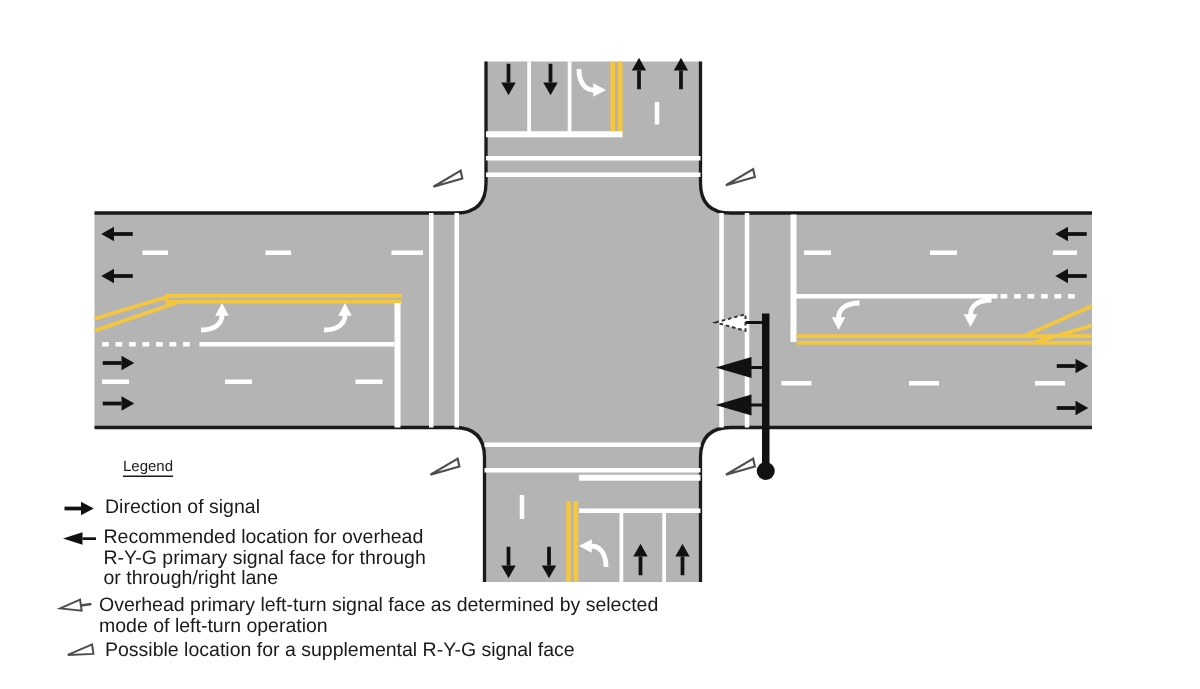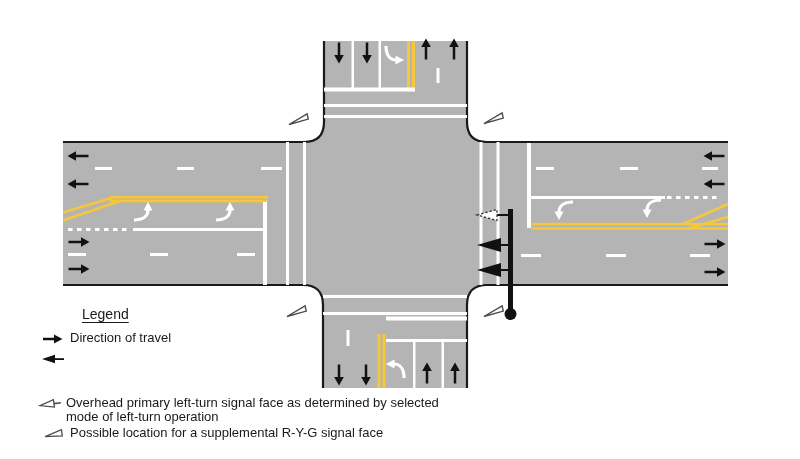--- a/index.html
+++ b/index.html
@@ -14,21 +14,21 @@
   .wcl {stroke:var(--c-marking-white,#ffffff);stroke-width:3.2;fill:none;}
   .yl  {fill:var(--c-centerline-yellow,#f6c63c);}
   .yln {stroke:var(--c-centerline-yellow,#f6c63c);stroke-width:2.6;fill:none;}
   .blk {fill:var(--c-symbol-black,#111111);}
   .blkl{stroke:var(--c-symbol-black,#111111);stroke-width:2;fill:none;}
   .sup {fill:#ffffff;stroke:var(--c-outline-gray,#4d4d4d);stroke-width:1.4;}
   .dashTri{fill:#ffffff;stroke:#333333;stroke-width:1.3;stroke-dasharray:2.4 1.9;}
 
   
   #legend{position:absolute;left:0;top:0;width:800px;height:459px;pointer-events:none;}
-  .lg-title{position:absolute;left:82px;top:306px;font-size:14px;
+  .lg-title{position:absolute;left:82px;top:306px;font-size:10px;
             text-decoration:underline;text-underline-offset:3px;}
   .lg-row{position:absolute;display:flex;align-items:flex-start;}
   .lg-ico{flex:0 0 28px;padding-top:2px;}
   .lg-txt{font-size:13px;line-height:13.5px;white-space:pre-line;}
   #lg1{left:42px;top:331px;}
   #lg2{left:41px;top:351px;}
   #lg3{left:38px;top:396px;}
   #lg4{left:42px;top:426px;}
   .ico-svg{display:block;}
   .ico-outline{fill:#ffffff;stroke:var(--c-outline-gray,#4d4d4d);stroke-width:1.3;}
@@ -214,30 +214,33 @@
   <div id="legend">
     <div class="lg-title">Legend</div>
 
     <div class="lg-row" id="lg1">
       <span class="lg-ico">
         <svg class="ico-svg" width="24" height="12" viewBox="0 0 24 12">
           <rect class="ico-black" x="1" y="4.75" width="11.5" height="2.5"></rect>
           <polygon class="ico-black" points="12,1.5 12,10.5 20.5,6"></polygon>
         </svg>
       </span>
-      <span class="lg-txt">Direction of travel</span>
+      <span class="lg-txt">Direction of signal</span>
     </div>
 
     <div class="lg-row" id="lg2">
       <span class="lg-ico">
         <svg class="ico-svg" width="25" height="12" viewBox="0 0 25 12">
           <polygon class="ico-black" points="1,6 14,1.8 14,10.2"></polygon>
           <rect class="ico-black" x="14" y="5.2" width="9" height="1.8"></rect>
         </svg>
       </span>
+      <span class="lg-txt">Recommended location for overhead
+R-Y-G primary signal face for through
+or through/right lane</span>
     </div>
 
     <div class="lg-row" id="lg4">
       <span class="lg-ico">
         <svg class="ico-svg" width="24" height="13" viewBox="0 0 24 13">
           <polygon class="ico-outline" transform="rotate(-8 11 6.5)" points="3,7.5 20,2.8 20,9.2"></polygon>
         </svg>
       </span>
       <span class="lg-txt">Possible location for a supplemental R-Y-G signal face</span>
     </div>

